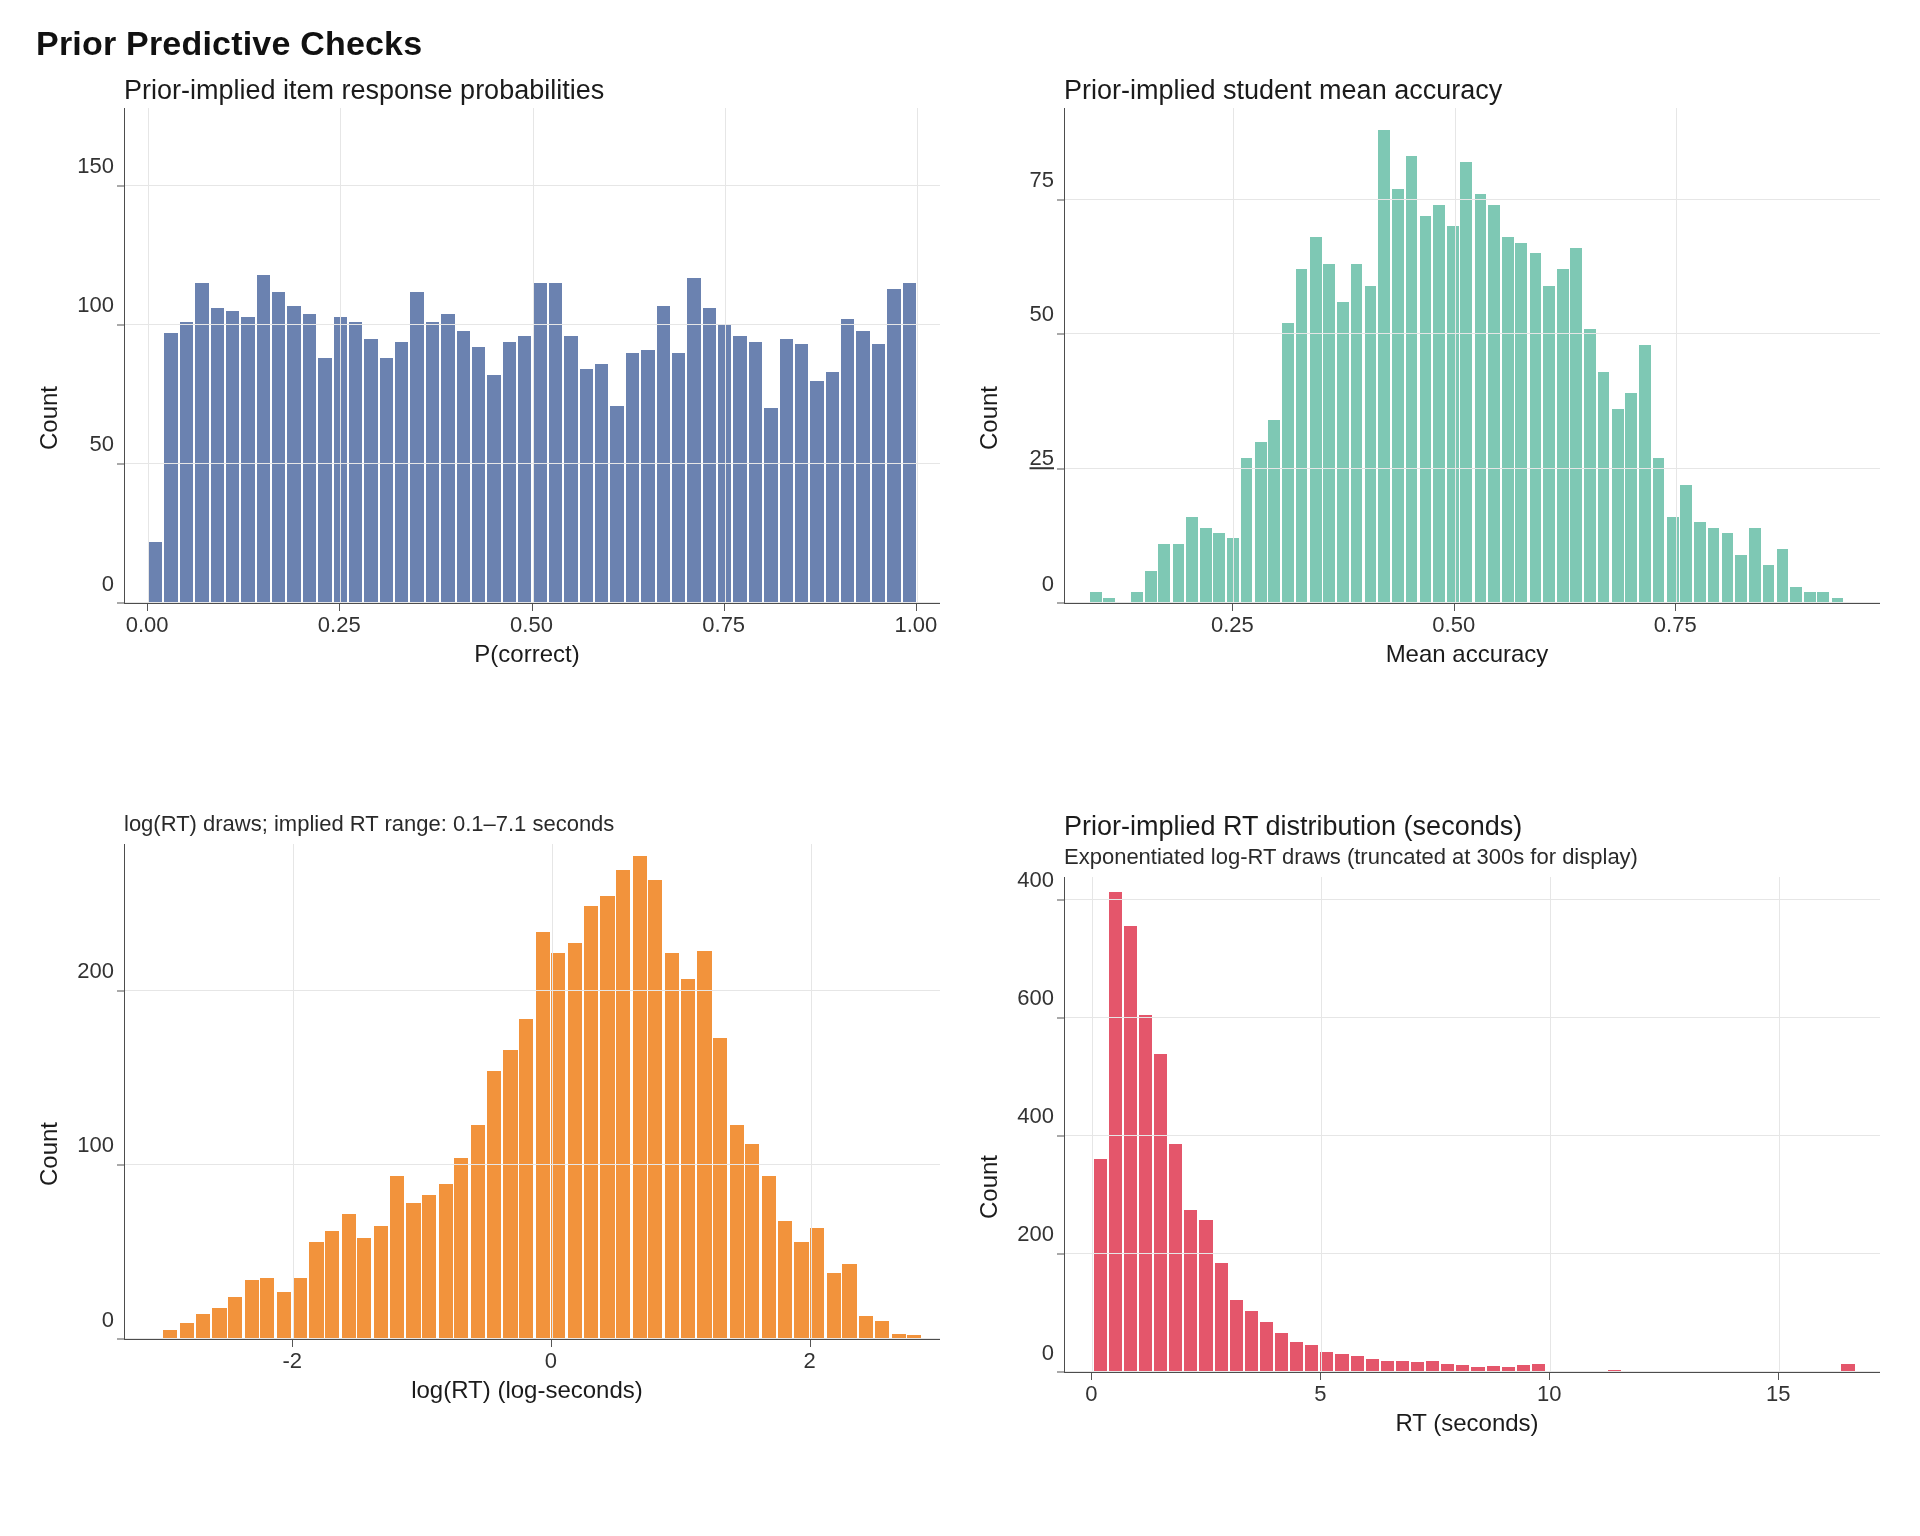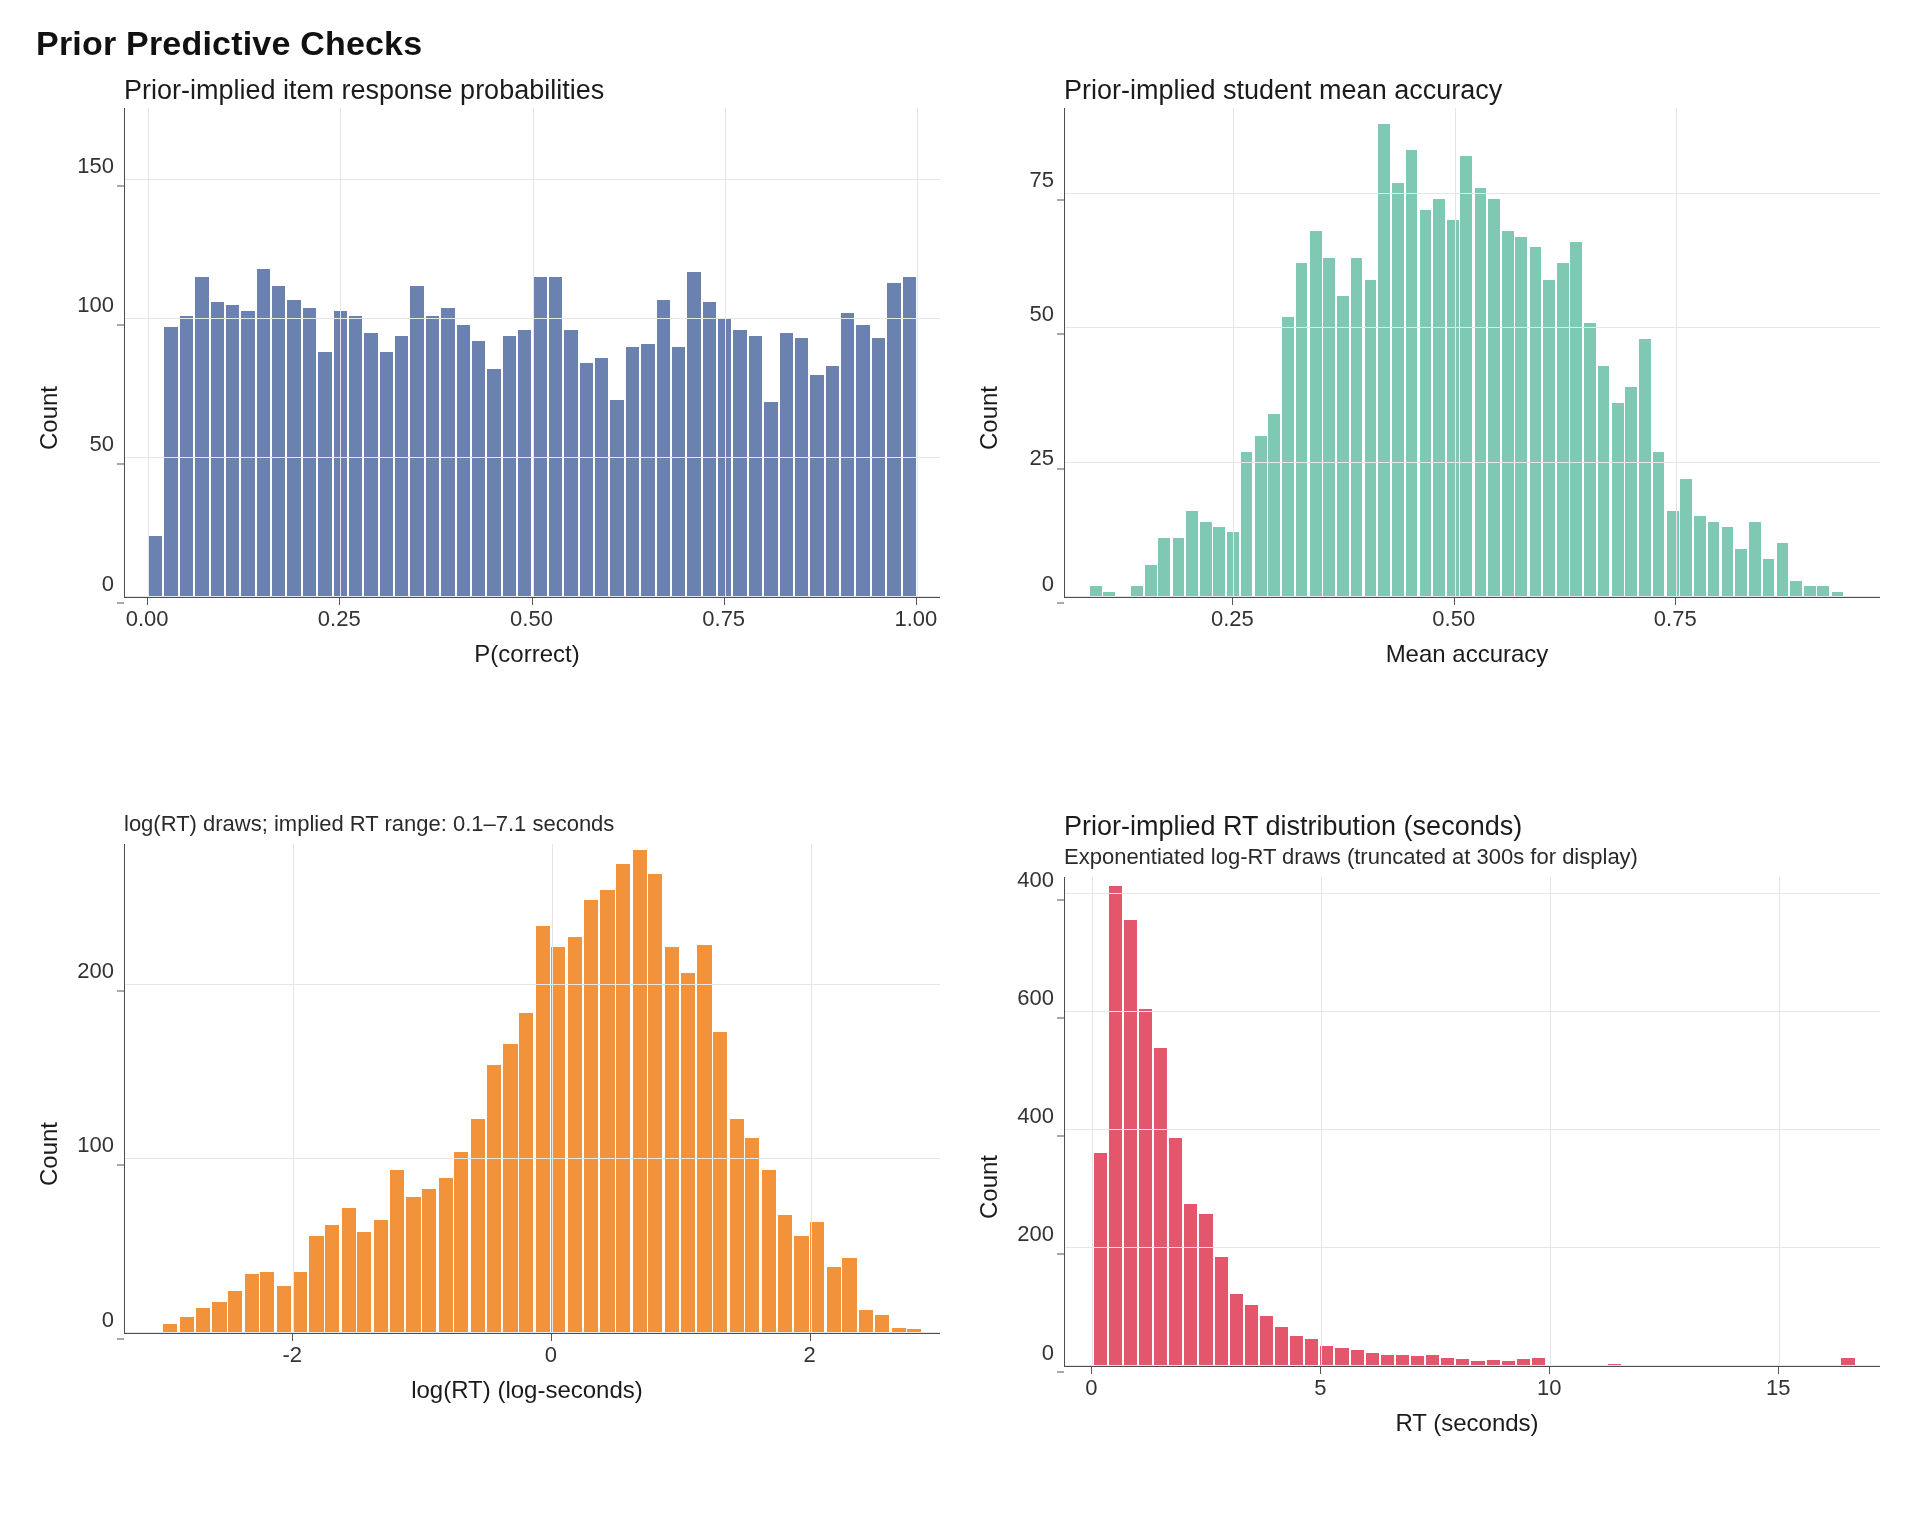--- a/index.html
+++ b/index.html
@@ -147,21 +147,21 @@
     position: absolute;
     top: 0;
     width: 1px;
     height: 7px;
     background: #555;
   }
   .x-axis-title {
     text-align: center;
     font-size: 24px;
     color: #1b1b1b;
-    margin-top: 8px;
+    margin-top: 2px;
     padding-right: 10px;
   }
 </style>
 </head>
 <body>
 
 <div id="root">
 
   <div class="page-title">Prior Predictive Checks</div>
 
@@ -262,21 +262,21 @@
       </div>
     </div>
 
     <div class="panel">
       <div class="panel-title">Prior-implied student mean accuracy</div>
       <div class="plot-wrap">
         <div class="y-axis-title">Count</div>
         <div class="y-labels" id="ylab1">
             <span style="bottom: 0px; top: 495px;">0</span>
             <div class="tickmark" style="top: 495px;"></div>
-            <span style="bottom: 152px; top: 360.489px;">25</span>
+            <span style="bottom: 152px; top: 360.489px; text-decoration: underline;">25</span>
             <div class="tickmark" style="top: 360.489px;"></div>
             <span style="bottom: 269.022px; top: 225.978px;">50</span>
             <div class="tickmark" style="top: 225.978px;"></div>
             <span style="bottom: 403.533px; top: 91.4674px;">75</span>
             <div class="tickmark" style="top: 91.4674px;"></div>
           </div>
         <div class="plot-col">
           <div class="plot-area" id="plot1">
             <div class="bars" id="bars1">
                 <div class="bar" style="left: 25.1399px; width: 11.731px; height: 10.7609px; background: rgb(126, 200, 180);"></div>

